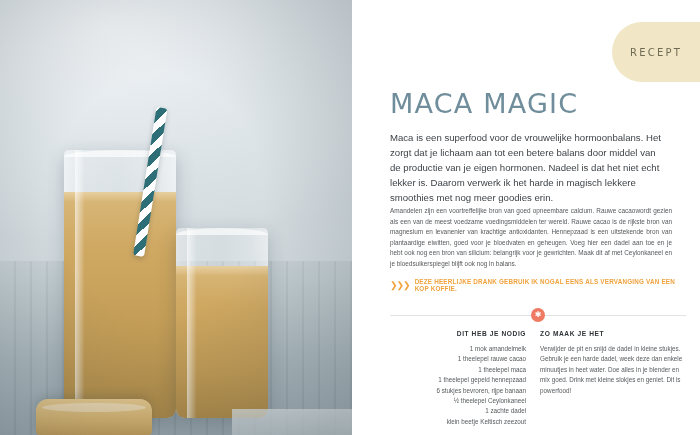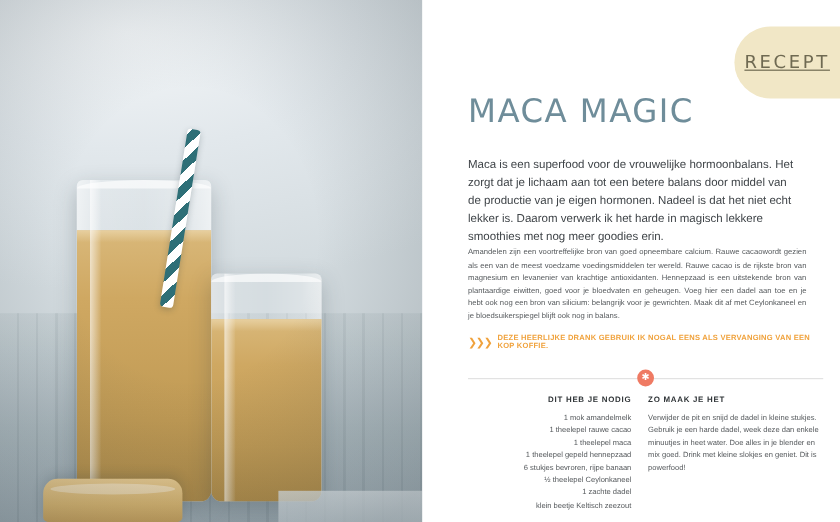--- a/index.html
+++ b/index.html
@@ -157,30 +157,29 @@
     width: 88px;
     height: 60px;
     background: #f1e7c6;
     border-radius: 30px 0 0 30px;
     display: flex;
     align-items: center;
     justify-content: center;
   }
   .recipe-tag span {
     font-family: "DejaVu Sans", sans-serif;
-    font-size: 15px;
+    font-size: 10px;
     letter-spacing: 2.2px;
     color: #6f6a52;
-    text-decoration: underline;
   }
 
   .title {
     position: absolute;
     left: 38px;
-    top: 78px;
+    top: 88px;
     font-family: "DejaVu Sans", sans-serif;
     font-size: 27px;
     letter-spacing: 1.2px;
     color: #6f8d9a;
     font-weight: normal;
     margin: 0;
   }
 
   .intro {
     position: absolute;

